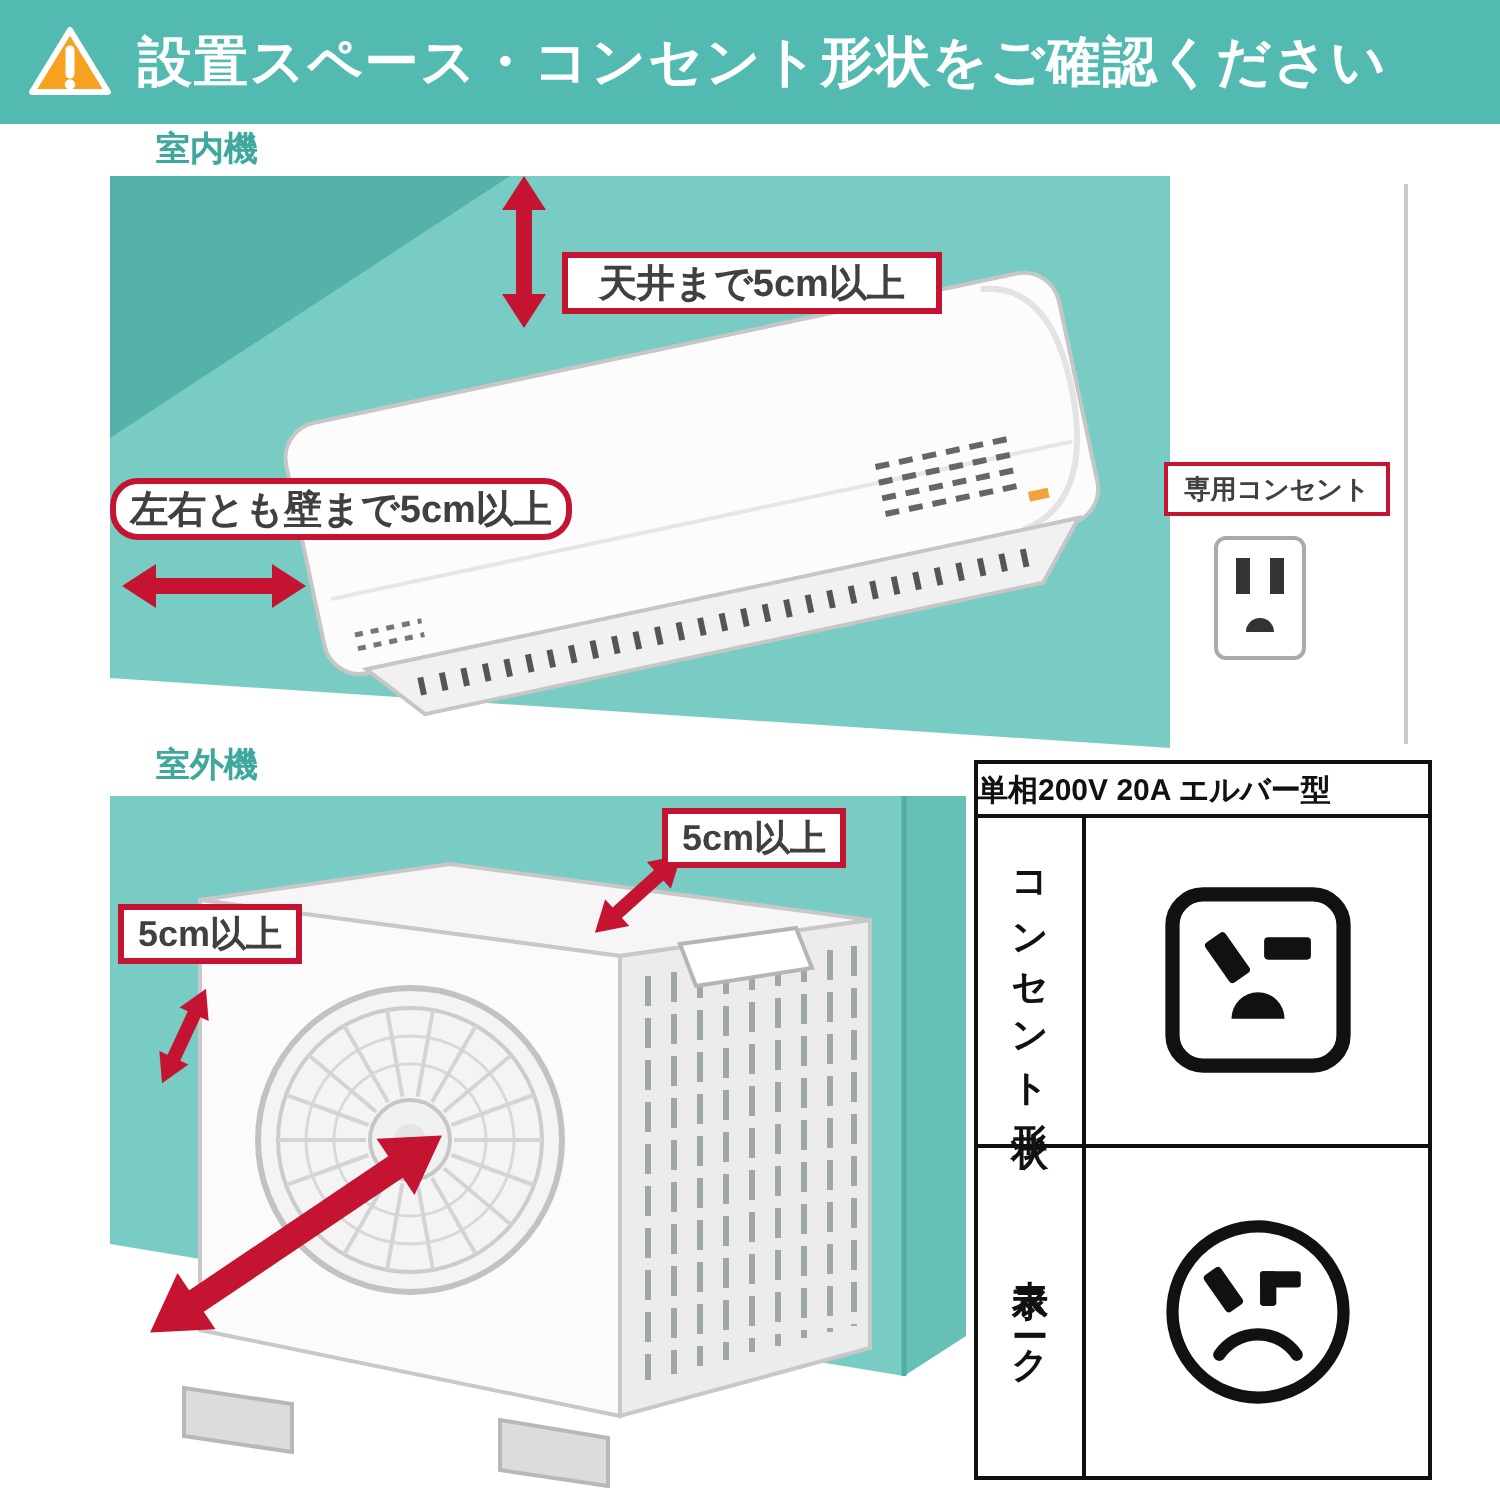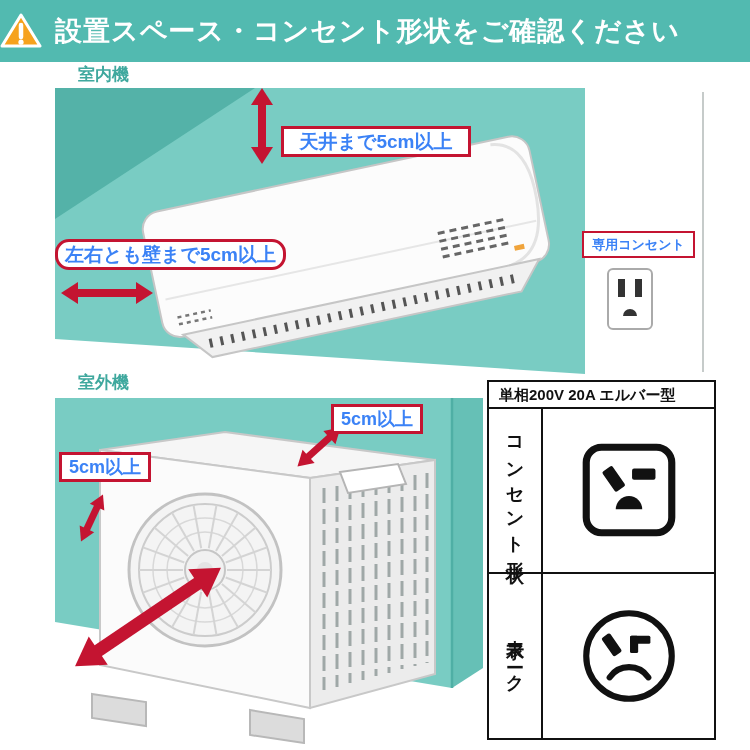--- a/index.html
+++ b/index.html
@@ -1,30 +1,30 @@
 <!DOCTYPE html>
 <html><head>
 <meta charset="utf-8">
 <style>
   html,body{margin:0;padding:0;background:#fff;}
   .page{position:relative;width:750px;height:750px;background:#fff;overflow:hidden;
         font-family:"Liberation Sans","DejaVu Sans",sans-serif;}
   .abs{position:absolute;}
   .banner{position:absolute;left:0;top:0;width:750px;height:62px;background:#52BAB0;
-          display:flex;align-items:center;gap:13px;box-sizing:border-box;}
+          display:flex;align-items:center;gap:13px;padding-left:14px;box-sizing:border-box;}
   .banner h1{margin:0;font-size:27px;font-weight:700;color:#fff;letter-spacing:1px;white-space:nowrap;}
   .sec-label{position:absolute;font-size:17px;font-weight:700;color:#3FA89E;margin-left:38px;}
-  .rlabel{position:absolute;background:#fff;border:3px solid #C41431;color:#3b82f6;font-weight:700;
+  .rlabel{position:absolute;background:#fff;border:3px solid #C41431;color:#404040;font-weight:700;
           display:flex;align-items:center;justify-content:center;white-space:nowrap;box-sizing:border-box;z-index:6;}
   .arrow{position:absolute;z-index:5;}
   .scene{position:absolute;z-index:1;}
   .wall-line{position:absolute;left:702px;top:92px;width:2px;height:280px;background:#C6CBCA;z-index:2;}
   .spec-header{position:absolute;left:487px;top:380px;width:229px;height:30px;border:2px solid #111;
                box-sizing:border-box;font-size:15px;font-weight:700;color:#111;display:flex;align-items:center;
-               padding-left:10px;background:#fff;z-index:7;}
+               padding-left:0;background:#fff;z-index:7;}
   .spec-body{position:absolute;left:487px;top:407px;width:229px;height:333px;border:2px solid #111;
              box-sizing:border-box;display:grid;grid-template-columns:54px 1fr;grid-template-rows:1fr 1fr;
              background:#fff;z-index:7;}
   .spec-cell{display:flex;align-items:center;justify-content:center;}
   .vlabel{writing-mode:vertical-rl;font-size:18px;font-weight:700;letter-spacing:4px;color:#111;}
   .cell-br{border-right:2px solid #111;}
   .cell-bb{border-bottom:2px solid #111;}
 </style>
 </head>
 <body>

